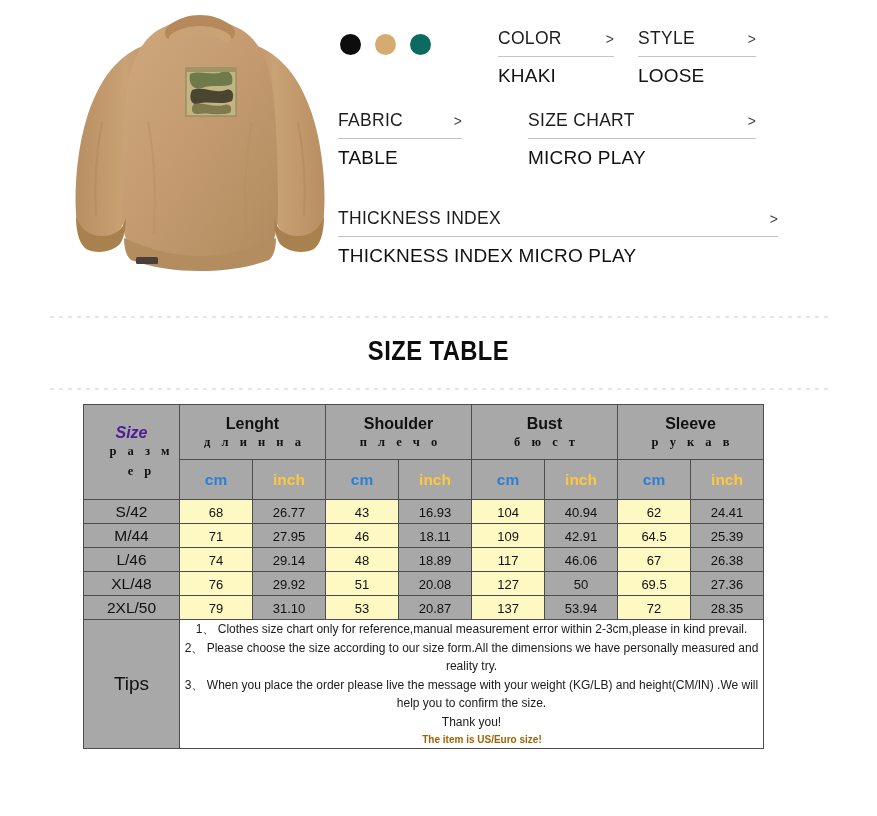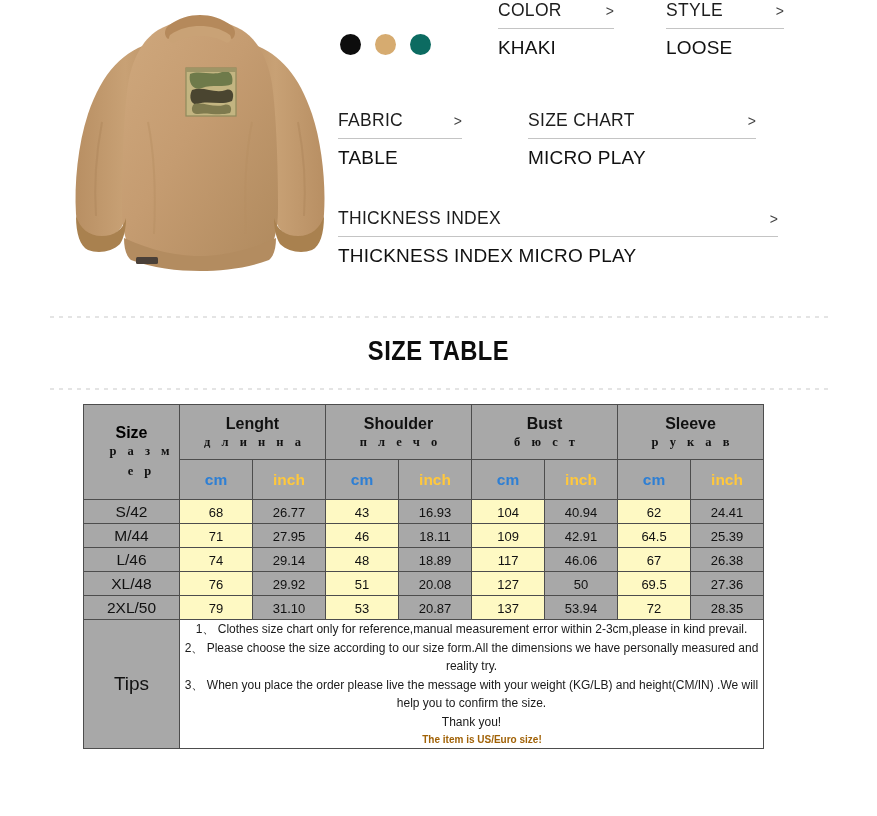--- a/index.html
+++ b/index.html
@@ -81,26 +81,26 @@
   }
   .spec-value {
     font-size: 19px;
     letter-spacing: 0.2px;
     color: #111;
     padding-top: 8px;
     white-space: nowrap;
   }
 
   
-  #row-color  { left: 160px; top: 0; gap: 44px; }
+  #row-color  { left: 160px; top: 28px; gap: 24px; }
   #row-fabric { left: 0px;   top: 110px; gap: 66px; align-items: flex-end; }
   #row-thick  { left: 0px;   top: 208px; }
 
   .w-color { width: 116px; }
-  .w-style { width: 118px; margin-left: 8px; }
+  .w-style { width: 118px; }
   .w-fabric { width: 124px; }
   .w-sizechart { width: 228px; }
   .w-thick { width: 440px; }
 
   
   .dotted-divider {
     position: absolute;
     left: 50px;
     width: 780px;
     height: 2px;
@@ -159,22 +159,23 @@
     letter-spacing: 4px;
     padding-bottom: 4px;
     padding-left: 4px;
     line-height: 1.3;
     font-family: "Liberation Serif", serif;
     font-weight: 700;
   }
   .size-en {
     font-size: 16px;
     font-weight: 700;
-    color: #000000;
+    color: #4c1d95;
     line-height: 1.2;
+    font-style: italic;
   }
   .size-ru {
     font-size: 12.5px;
     color: #111;
     letter-spacing: 4px;
     padding-left: 20px;
     line-height: 1.55;
     font-family: "Liberation Serif", serif;
     font-weight: 700;
   }

